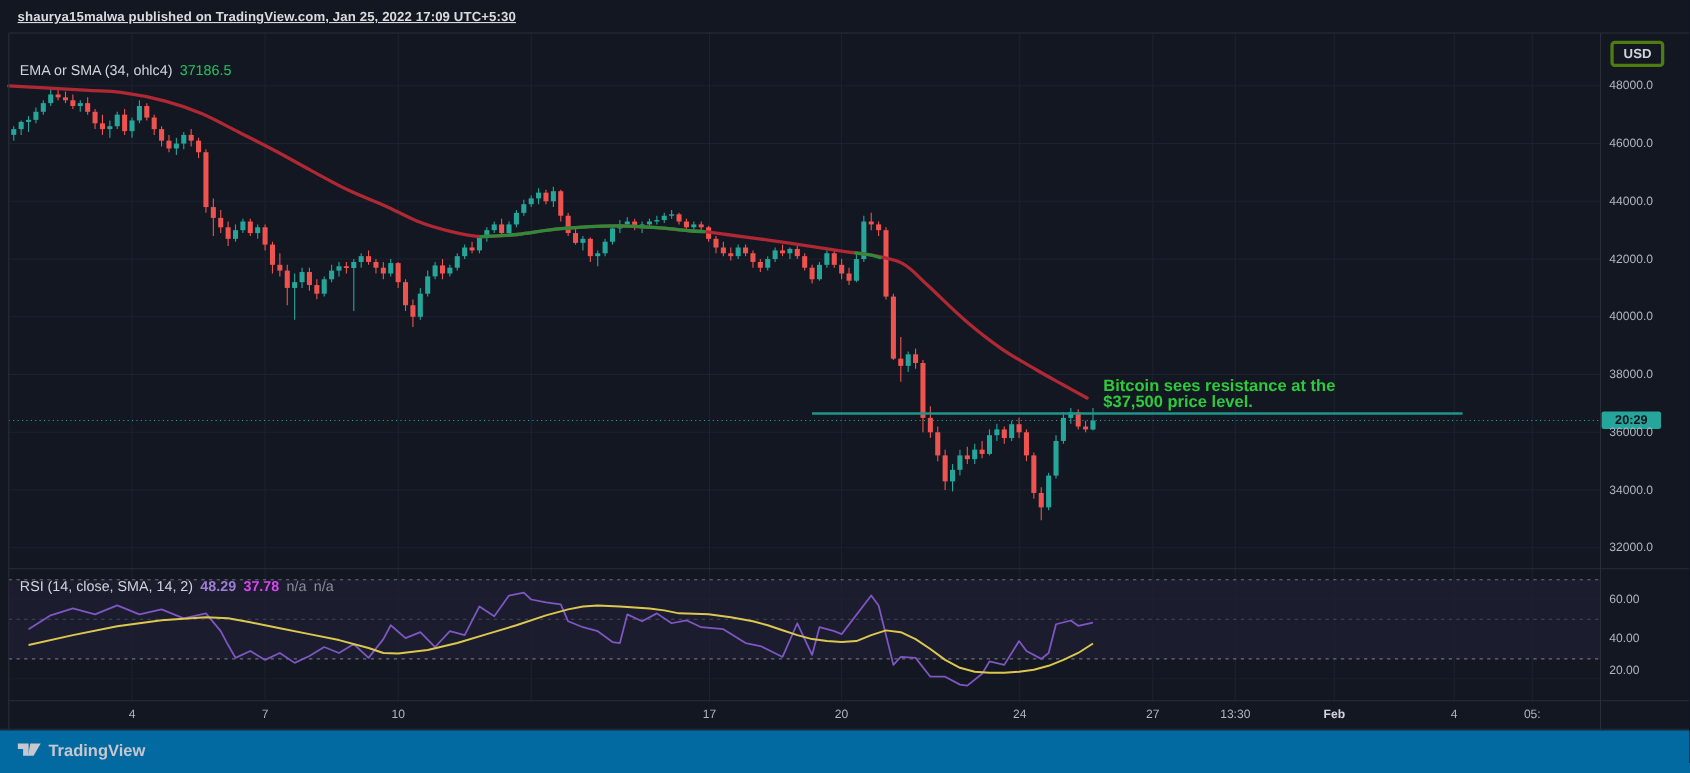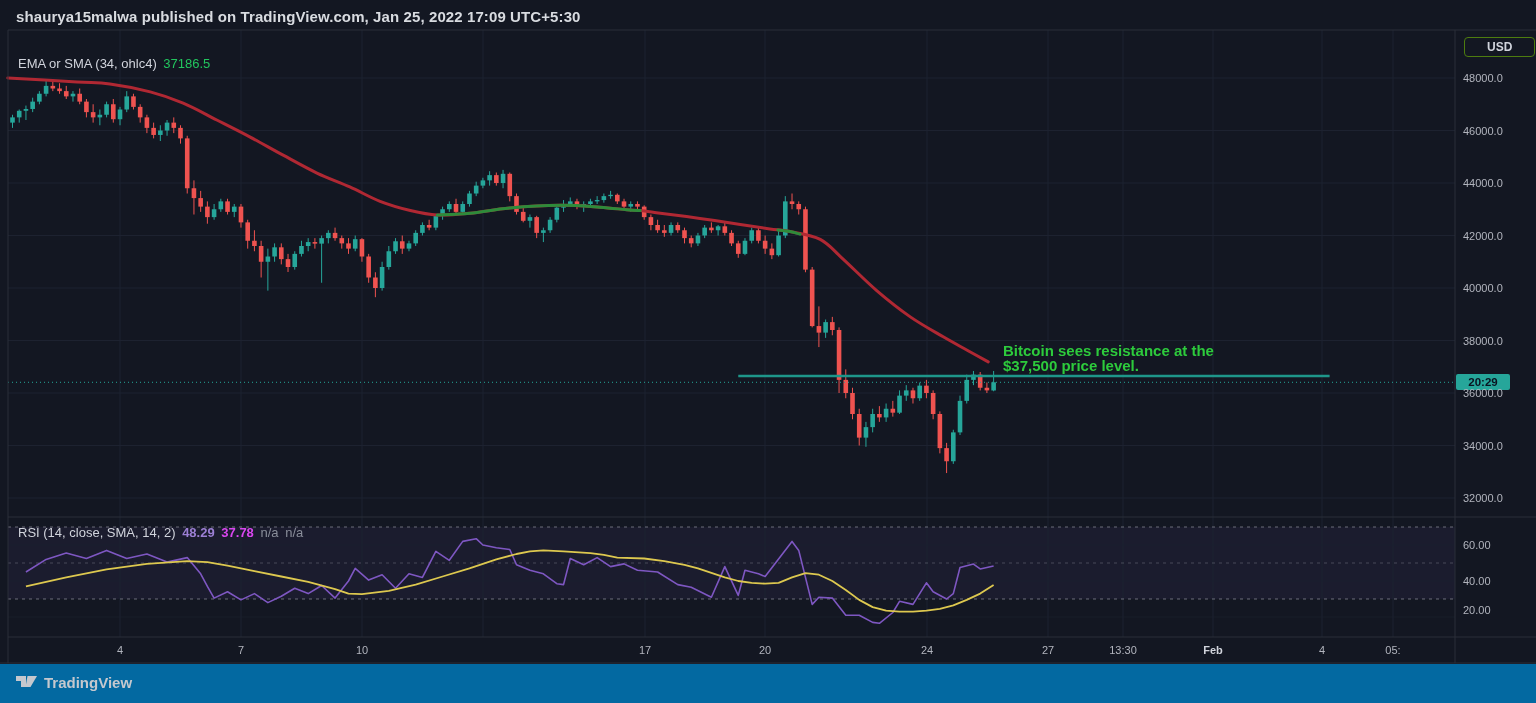--- a/index.html
+++ b/index.html
@@ -1,30 +1,30 @@
 <!DOCTYPE html>
 <html><head>
 <meta charset="utf-8">
 <style>
   html,body{margin:0;padding:0;background:#131722;width:1536px;height:703px;overflow:hidden;
     font-family:"Liberation Sans",sans-serif;-webkit-font-smoothing:antialiased;}
   .abs{position:absolute;}
   #stage{position:relative;width:1536px;height:703px;background:#131722;}
   #chart-svg{position:absolute;left:0;top:0;}
-  .attribution{left:16px;top:8px;font-size:15px;font-weight:700;color:#d8dbe0;letter-spacing:.1px;}
+  .attribution{left:16px;top:8px;font-size:12px;font-weight:700;color:#d8dbe0;letter-spacing:.1px;text-decoration:underline;}
   .legend{left:18px;font-size:13px;color:#d1d4dc;white-space:nowrap;}
   .legend .val{color:#2bb3a2;}
   .legend .red{color:#22c55e;}
   .legend .dim{color:#8a8e9a;}
   .legend span{margin-right:3px;}
   .rsi-val1{color:#9c7fd4;font-weight:600;}
   .rsi-val2{color:#d946ef;font-weight:700;margin-top:44px;}
   .annotation{left:1003px;top:343px;color:#2dcb3c;font-size:15px;font-weight:700;line-height:15px;}
-  .usd-badge{left:1464px;top:37px;border:1px solid #4d7c0f;border-radius:4px;color:#d1d4dc;
-    font-size:12px;font-weight:600;padding:2px 22px;}
+  .usd-badge{left:1464px;top:37px;border:3px solid #4d7c0f;border-radius:4px;color:#d1d4dc;
+    font-size:12px;font-weight:600;padding:2px 9px;}
   .countdown{left:1456px;width:54px;text-align:center;background:#26a69a;color:#0a1320;
     font-size:11.5px;font-weight:700;padding:2px 0;border-radius:2px;}
   .pricelabel{left:1463px;width:70px;font-size:11px;color:#b2b5be;}
   .timelabel{font-size:11px;color:#b2b5be;top:644px;transform:translateX(-50%);}
   .timelabel.bold{color:#d1d4dc;font-weight:700;}
   .footer{left:0;top:664px;width:1536px;height:39px;background:#0369a1;}
   .brand{position:absolute;left:44px;top:10px;font-size:15px;font-weight:700;color:#c5c8ce;}
   .logo{position:absolute;left:16px;top:11px;}
 </style>
 </head>

